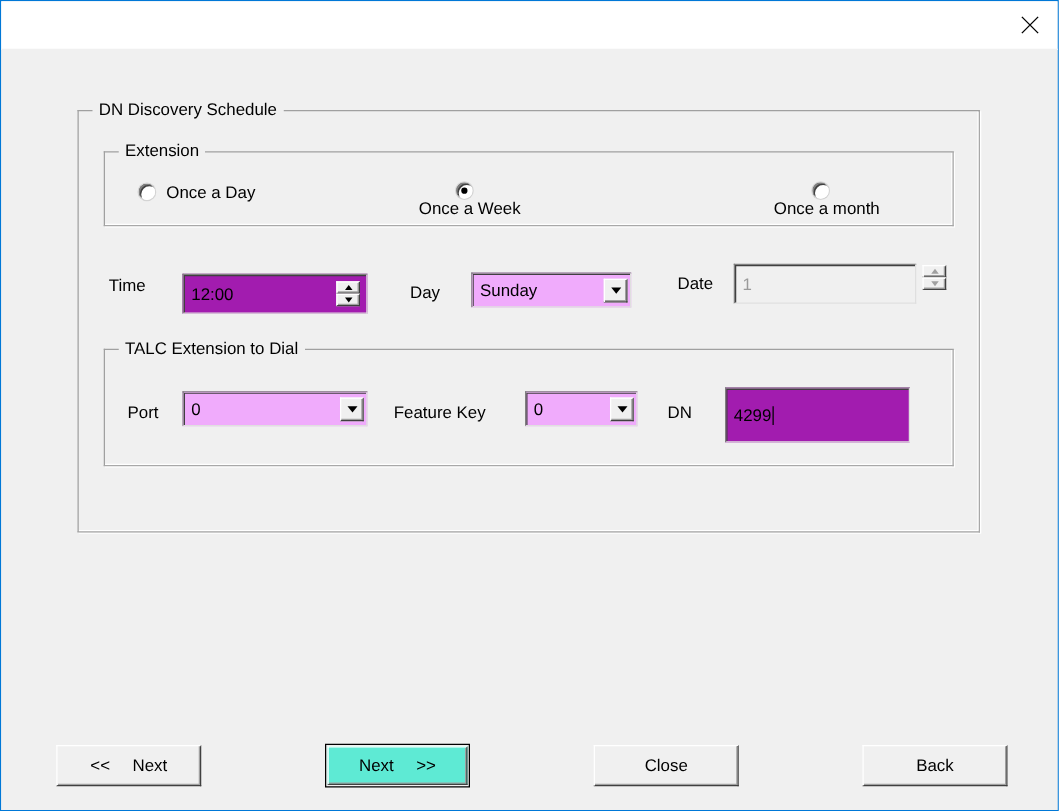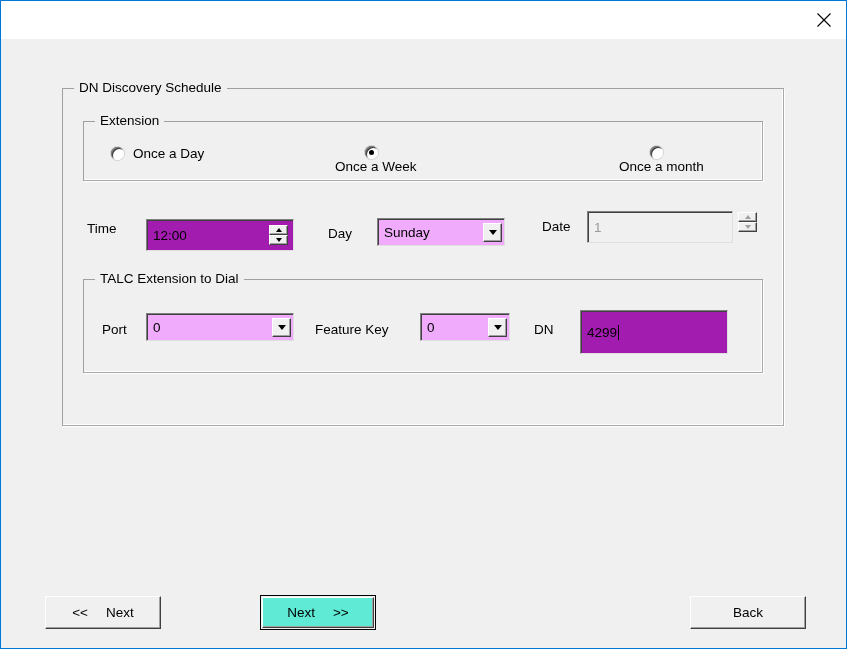--- a/index.html
+++ b/index.html
@@ -319,19 +319,22 @@
     </div>
 
     <div class="btn default" style="left:259px; top:556px; width:116px; height:35px;">
       <span class="inner">
         <span class="bl">Next</span>
         <span class="gap"></span>
         <span class="bl">&gt;&gt;</span>
       </span>
     </div>
 
+    <div class="btn" style="left:474px; top:557px; width:116px; height:33px;">
+      <span class="bl">Close</span>
+    </div>
 
     <div class="btn" style="left:689px; top:557px; width:116px; height:33px;">
       <span class="bl">Back</span>
     </div>
 
   </div>
 </div>
 
 </body></html>

